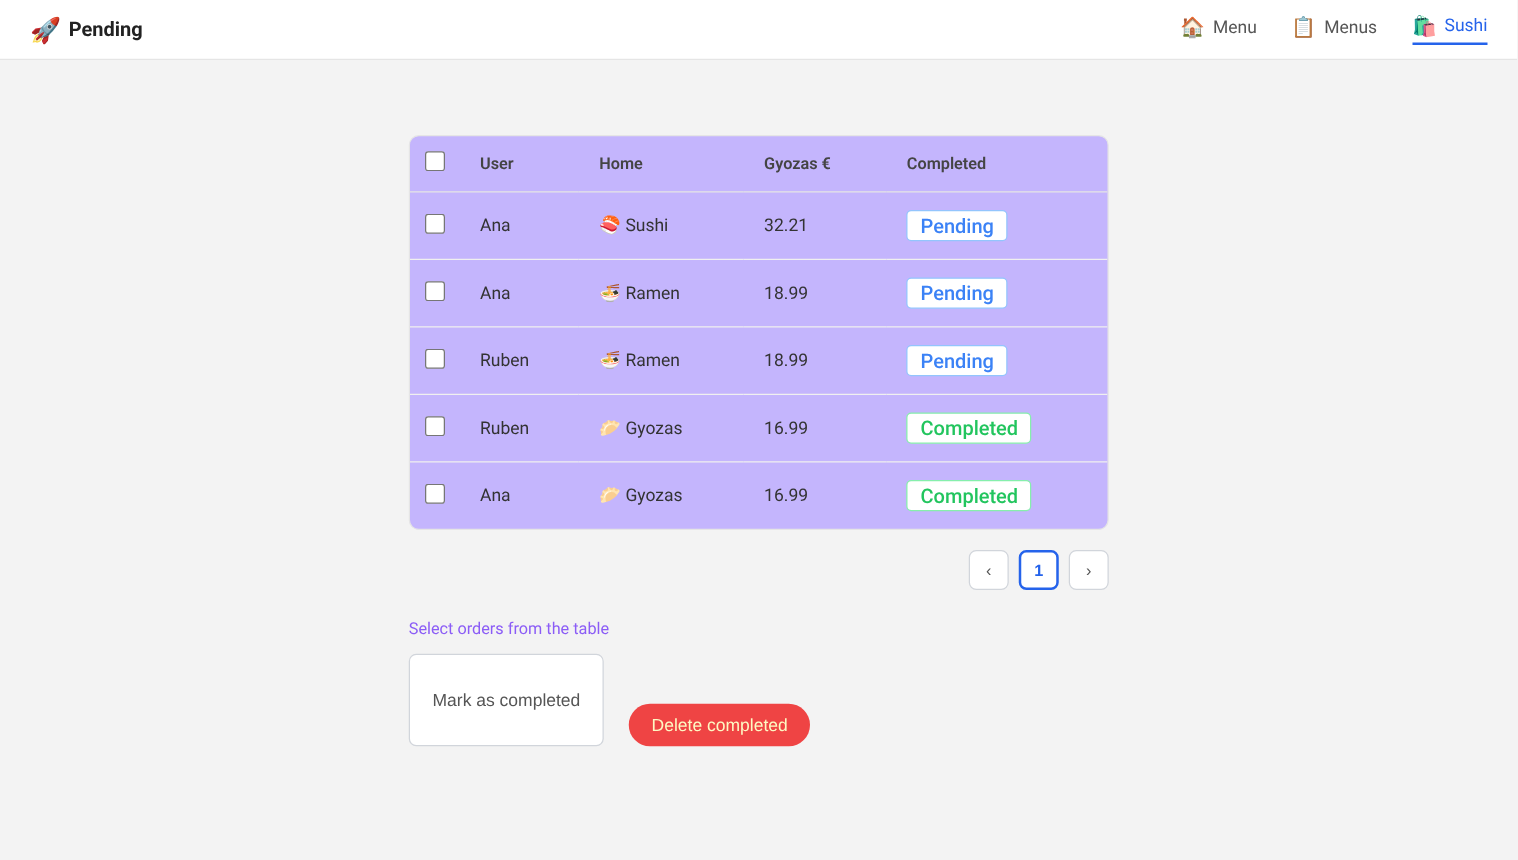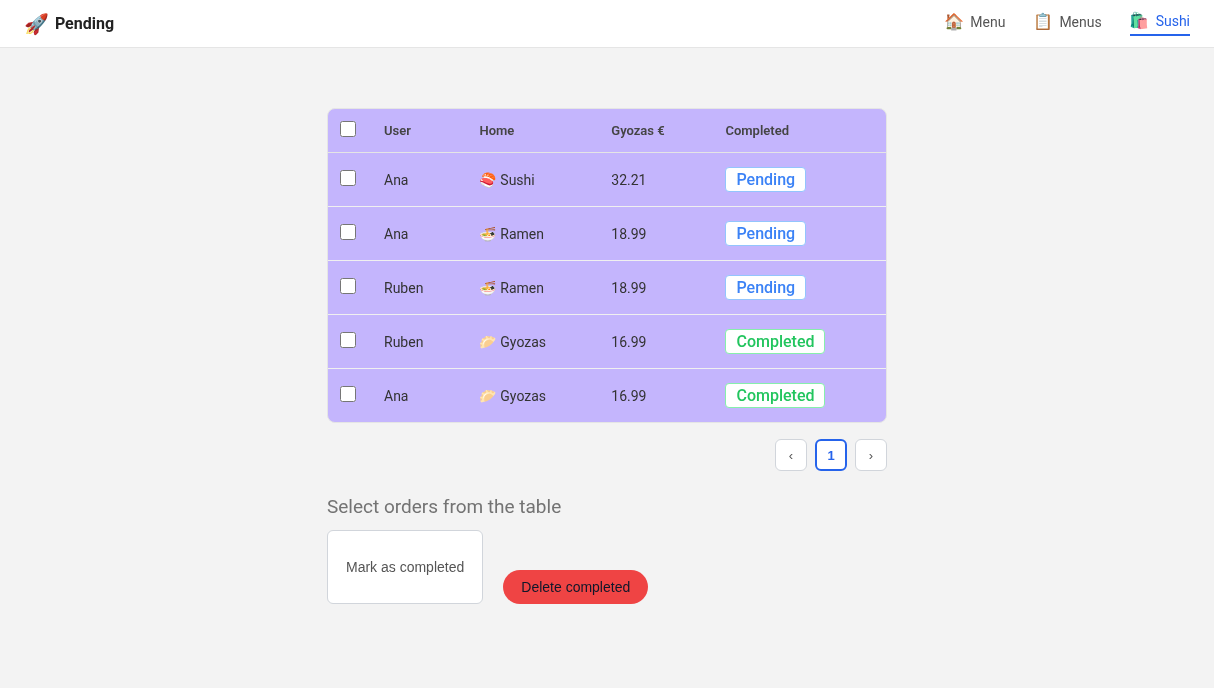--- a/index.html
+++ b/index.html
@@ -166,22 +166,22 @@
       font-weight: 600;
     }
 
     
     .footer-actions {
       margin-top: 24px;
       width: 560px;
     }
 
     .footer-hint {
-      font-size: 19px;
-      color: #737373;
+      font-size: 13px;
+      color: #8b5cf6;
       margin-bottom: 12px;
     }
 
     .action-buttons {
       display: flex;
       gap: 20px;
     }
 
     .btn-mark {
       padding: 9px 18px;
@@ -192,21 +192,21 @@
       color: #555;
       cursor: pointer;
     }
 
     .btn-delete {
       padding: 9px 18px;
       background: #ef4444;
       border: none;
       border-radius: 18px;
       font-size: 14px;
-      color: #0f172a;
+      color: #fef9c3;
       cursor: pointer;
       font-weight: 500;
       margin-top: 40px;
     }
   </style>
 </head>
 <body>
 
 <header class="header">
   <div class="header-logo">

